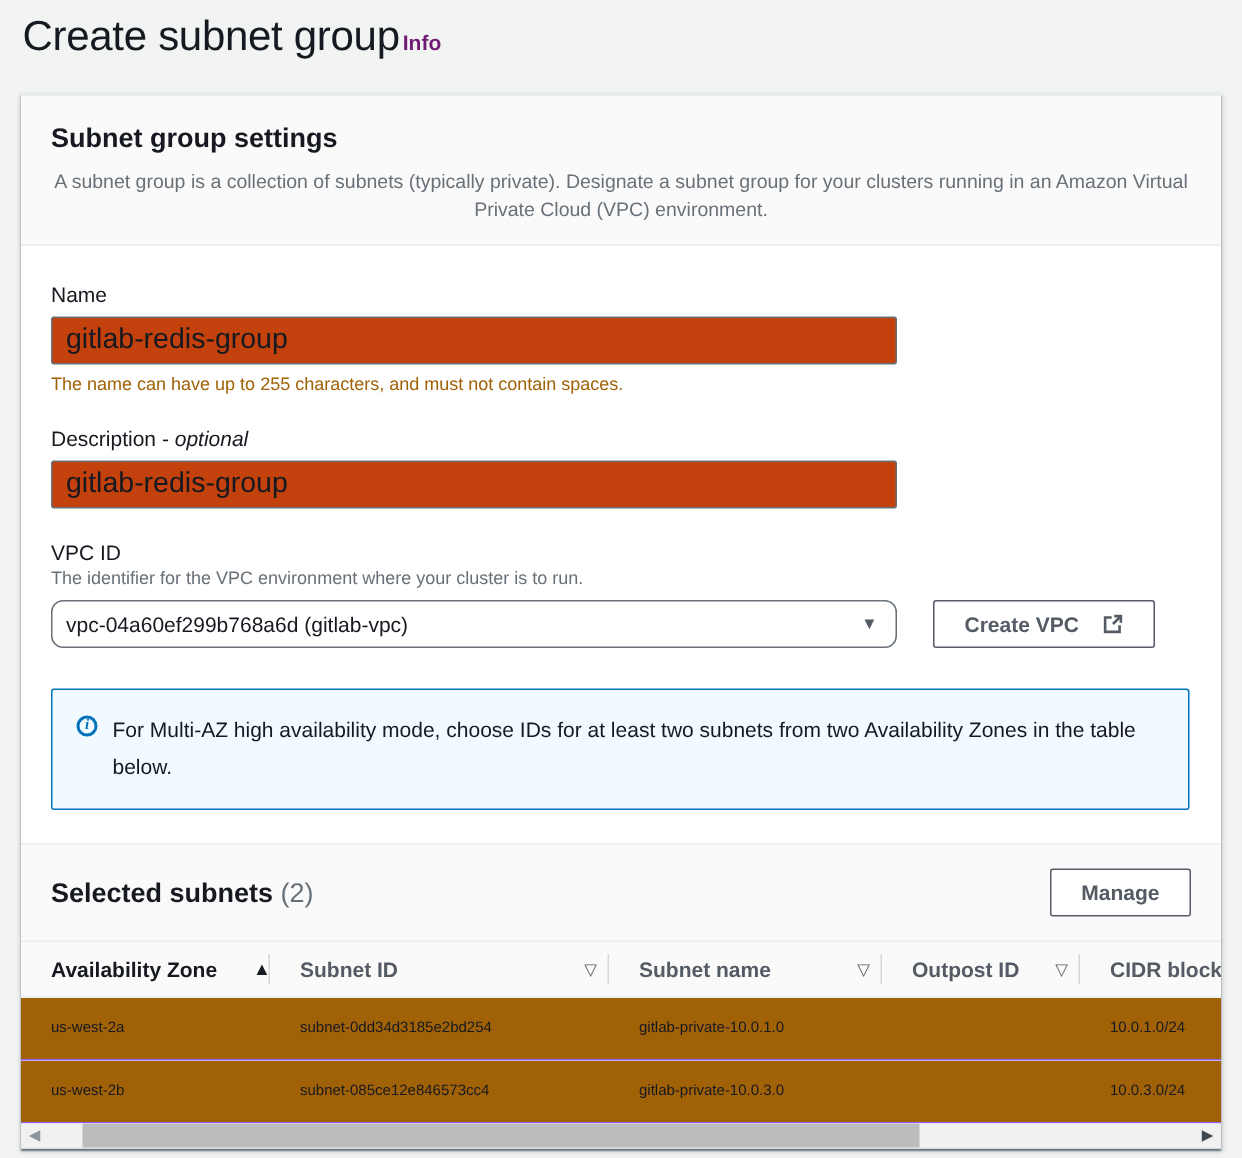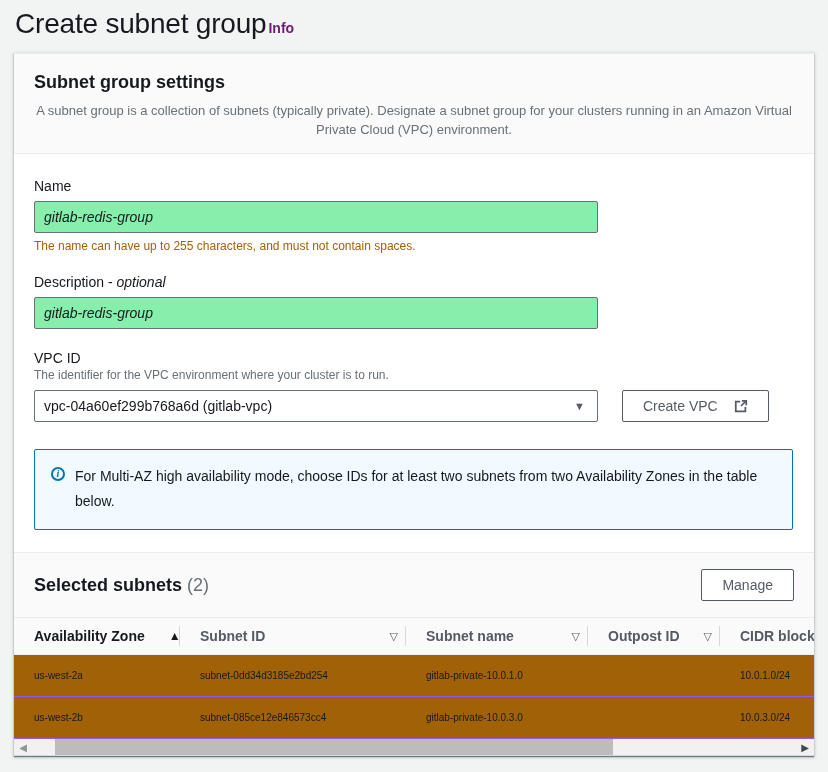--- a/index.html
+++ b/index.html
@@ -27,21 +27,21 @@
   .info-link {
     font-size: 14px;
     font-weight: 700;
     color: #701a75;
     text-decoration: none;
     cursor: pointer;
   }
 
   
   .card {
-    margin: 0 14px;
+    margin: 10px 14px;
     width: 800px;
     background: #ffffff;
     border-top: 1px solid #eaeded;
     box-shadow: 0 1px 1px 0 rgba(0,28,36,0.5), 0 1px 3px 1px rgba(0,28,36,0.15);
   }
   .card-header {
     background: #fafafa;
     padding: 18px 20px 14px 20px;
     border-bottom: 1px solid #eaeded;
   }
@@ -67,61 +67,60 @@
     color: #16191f;
     margin-bottom: 7px;
   }
   .optional { font-style: italic; }
   .text-input {
     width: 564px;
     height: 32px;
     border: 1px solid #687078;
     border-radius: 2px;
     padding: 0 9px;
-    font-size: 14px;
+    font-size: 19px;
     font-family: "Liberation Sans", "DejaVu Sans", sans-serif;
     color: #16191f;
-    background: #86efac;
+    background: #c2410c;
     outline: none;
-    font-style: italic;
   }
   .hint {
     font-size: 12px;
     color: #a16207;
     margin-top: 6px;
   }
   .hint-above {
     font-size: 12px;
     color: #687078;
     margin: -2px 0 8px 0;
   }
   .vpc-row { display: flex; align-items: center; gap: 24px; }
   .select-box {
     width: 564px;
     height: 32px;
     border: 1px solid #687078;
-    border-radius: 2px;
+    border-radius: 8px;
     background: #fff;
     display: flex;
     align-items: center;
     justify-content: space-between;
     padding: 0 12px 0 9px;
     font-size: 14px;
     cursor: pointer;
   }
   .caret { font-size: 11px; color: #545b64; }
 
   .btn {
     height: 32px;
     background: #fff;
     border: 1px solid #545b64;
     border-radius: 2px;
     color: #545b64;
     font-size: 14px;
-    font-weight: 400;
+    font-weight: 700;
     font-family: "Liberation Sans", "DejaVu Sans", sans-serif;
     padding: 0 20px;
     cursor: pointer;
     display: inline-flex;
     align-items: center;
     gap: 16px;
     white-space: nowrap;
   }
   .ext-icon { display: inline-block; width: 14px; height: 14px; }
 

